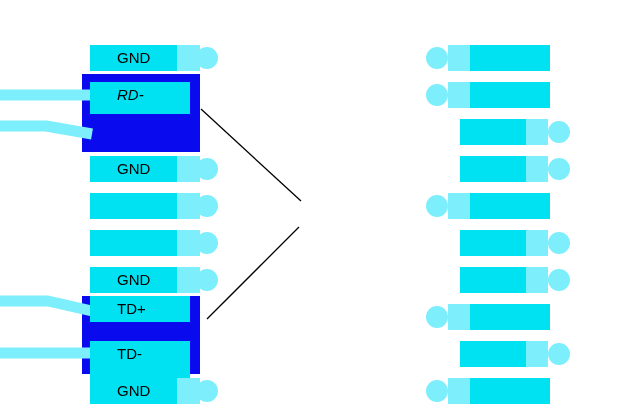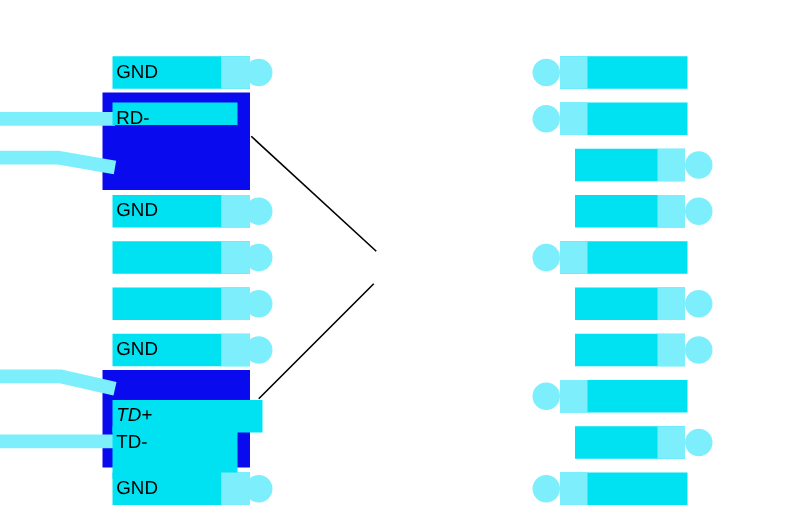--- a/index.html
+++ b/index.html
@@ -5,21 +5,21 @@
   * { margin:0; padding:0; box-sizing:border-box; }
   html,body { background:#fff; font-family:"Liberation Sans", sans-serif; }
   .canvas { position:relative; width:635px; height:415px; background:var(--background,#fff); overflow:hidden; }
   .layer { position:absolute; inset:0; }
   .cutout { position:absolute; background:var(--plane); z-index:1; }
   svg.traces { position:absolute; left:0; top:0; z-index:2; }
   svg.traces polyline { fill:none; stroke:var(--trace); stroke-width:11; stroke-linejoin:round; stroke-linecap:butt; }
   .pad { position:absolute; background:var(--pad); z-index:3; }
   .band { position:absolute; background:var(--via); }
   .via { position:absolute; width:22px; height:22px; border-radius:50%; background:var(--via); z-index:3; }
-  .pad-label { position:relative; z-index:2; display:block; line-height:26px; padding-left:3px;
+  .pad-label { position:relative; z-index:2; display:block; line-height:26px; padding-left:27px;
                font-size:15px; color:var(--text); white-space:nowrap; }
   svg.leaders { position:absolute; left:0; top:0; z-index:4; }
   svg.leaders line { stroke:var(--leader); stroke-width:1.3; }
   .annotation { position:absolute; left:237px; top:203px; font-size:15px; color:var(--text); z-index:5; white-space:nowrap; }
 </style>
 </head>
 <body>
 
 <div class="canvas">
 
@@ -32,21 +32,21 @@
       <polyline points="0,301 48,301 92,311"></polyline>
       <polyline points="0,353 92,353"></polyline>
     </svg>
 
   <div class="layer" style="z-index:3">
       <div class="pad" style="left: 90px; top: 45px; width: 110px; height: 26px;">
         <div class="band" style="right: 0px; top: 0px; width: 23px; height: 100%;"></div>
         <span class="pad-label">GND</span>
       </div>
       <div class="via" style="left: 196px; top: 47px;"></div>
-      <div class="pad" style="left: 90px; top: 82px; width: 100px; height: 18px;">
+      <div class="pad" style="left: 90px; top: 82px; width: 100px; height: 32px; font-style: italic;">
         <span class="pad-label">RD-</span>
       </div>
       <div class="pad" style="left: 90px; top: 156px; width: 110px; height: 26px;">
         <div class="band" style="right: 0px; top: 0px; width: 23px; height: 100%;"></div>
         <span class="pad-label">GND</span>
       </div>
       <div class="via" style="left: 196px; top: 158px;"></div>
       <div class="pad" style="left: 90px; top: 193px; width: 110px; height: 26px;">
         <div class="band" style="right: 0px; top: 0px; width: 23px; height: 100%;"></div>
         <span class="pad-label"></span>
@@ -55,21 +55,21 @@
       <div class="pad" style="left: 90px; top: 230px; width: 110px; height: 26px;">
         <div class="band" style="right: 0px; top: 0px; width: 23px; height: 100%;"></div>
         <span class="pad-label"></span>
       </div>
       <div class="via" style="left: 196px; top: 232px;"></div>
       <div class="pad" style="left: 90px; top: 267px; width: 110px; height: 26px;">
         <div class="band" style="right: 0px; top: 0px; width: 23px; height: 100%;"></div>
         <span class="pad-label">GND</span>
       </div>
       <div class="via" style="left: 196px; top: 269px;"></div>
-      <div class="pad" style="left: 90px; top: 320px; width: 120px; height: 26px; font-style: italic;">
+      <div class="pad" style="left: 90px; top: 296px; width: 100px; height: 26px;">
         <span class="pad-label">TD+</span>
       </div>
       <div class="pad" style="left: 90px; top: 341px; width: 100px; height: 42px;">
         <span class="pad-label">TD-</span>
       </div>
       <div class="pad" style="left: 90px; top: 378px; width: 110px; height: 26px;">
         <div class="band" style="right: 0px; top: 0px; width: 23px; height: 100%;"></div>
         <span class="pad-label">GND</span>
       </div>
       <div class="via" style="left: 196px; top: 380px;"></div>

